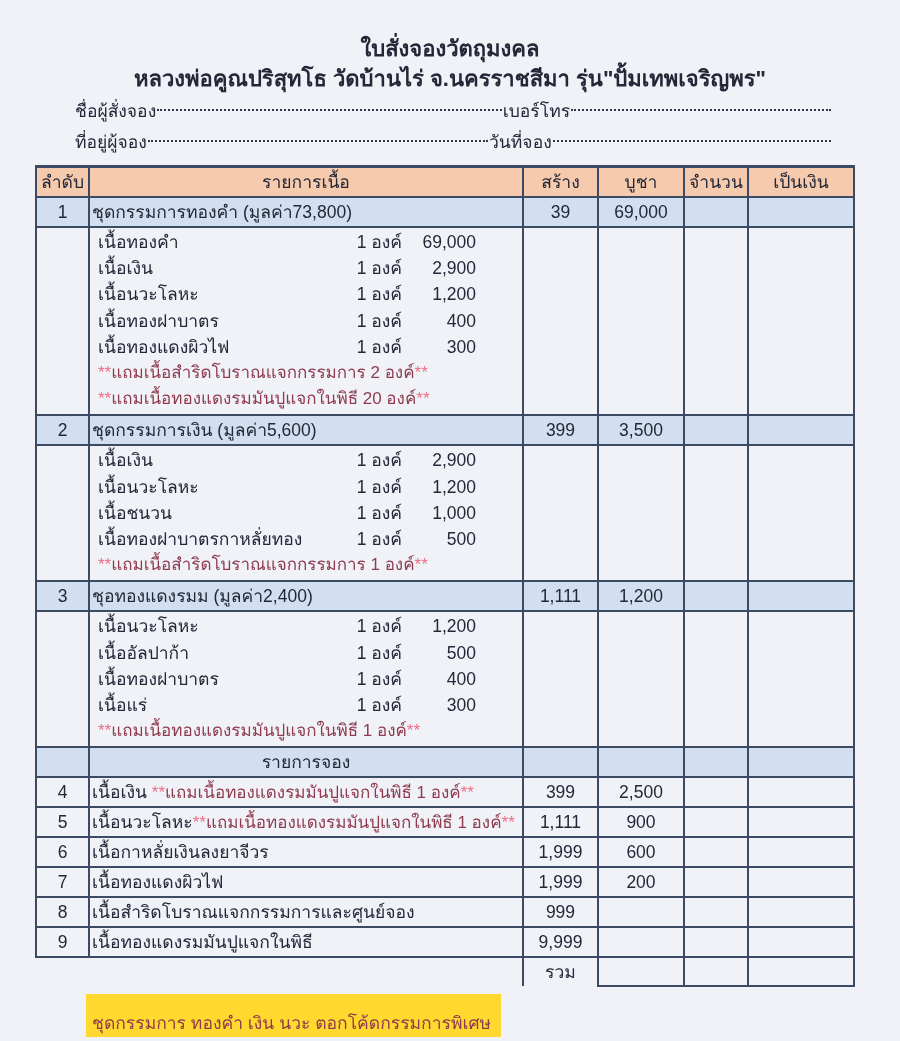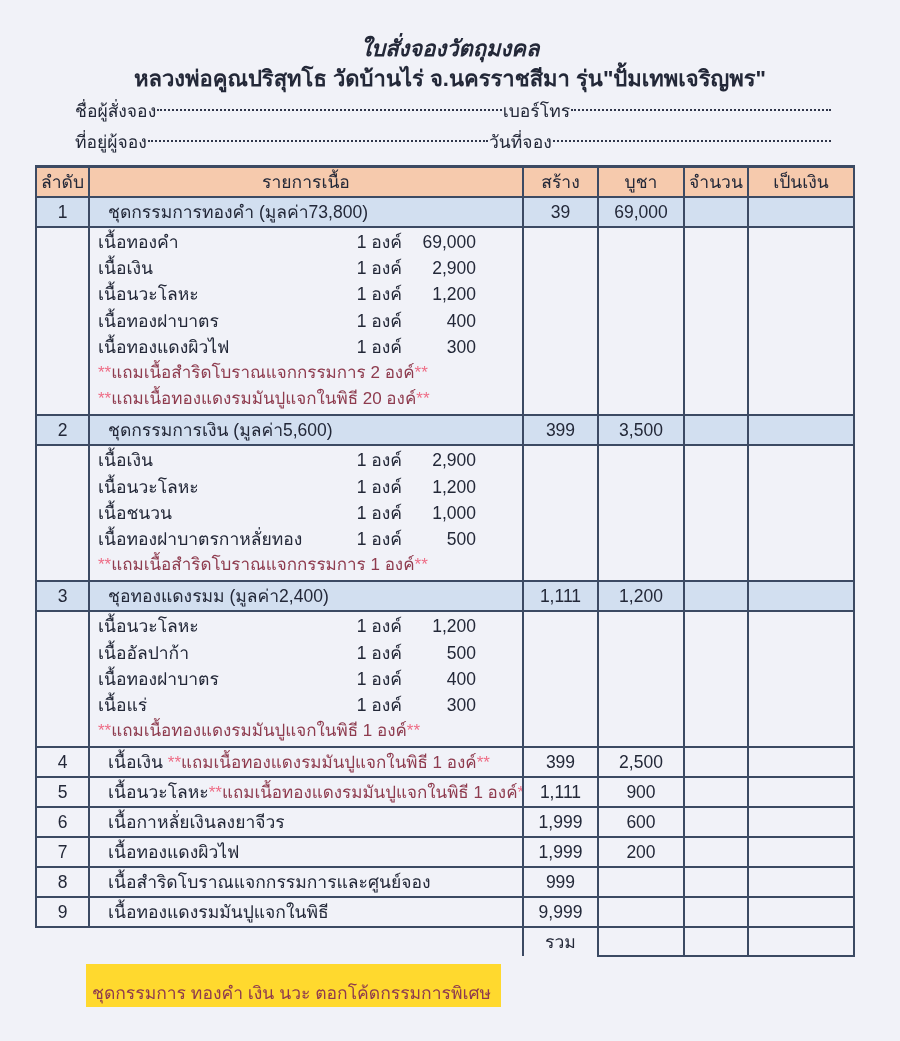--- a/index.html
+++ b/index.html
@@ -16,21 +16,21 @@
   html,body{margin:0;padding:0;}
   body{
     width:900px;height:1041px;
     background:var(--bg);
     color:var(--ink);
     font-family:"Liberation Sans","DejaVu Sans",sans-serif;
   }
   .sheet{position:relative;width:900px;height:1041px;overflow:hidden;}
 
   .title{ text-align:center;font-weight:bold;font-size:22px;line-height:30px;}
-  .title.first{padding-top:34px;font-style:italic;}
+  .title.first{padding-top:34px;}
 
   .form-line{
     display:flex;align-items:center;
     margin:4px 68px 0 75px;
     font-size:17.5px;height:27px;line-height:25px;
   }
   .leader{border-bottom:2px dotted #30364a;margin:0 1px 4px 1px;}
   .l-a{flex:57;} .l-b{flex:43;}
   .l-c{flex:55;} .l-d{flex:45;}
 
@@ -45,21 +45,21 @@
     overflow:hidden;white-space:nowrap;
   }
   thead th{
     background:var(--header-fill);
     height:28px;text-align:center;border-top-width:3px;
   }
   tr.item-row td{background:var(--row-fill);height:26px;}
   tr.section-row td{background:var(--row-fill);height:26px;text-align:center;}
   tr.simple-row td{height:26px;}
   td.c{text-align:center;}
-  td.name{text-align:left;padding-left:18px;}
+  td.name{text-align:left;padding-left:2px;}
   td.detail-cell{padding:1px 0 2px 8px;vertical-align:top;margin-top:25px;}
   .detail-line{display:flex;width:378px;line-height:26.2px;font-size:17.5px;}
   .mat-name{flex:1;}
   .mat-qty{width:62px;text-align:right;}
   .mat-price{width:74px;text-align:right;}
   .note-line{line-height:26.2px;color:var(--note);font-size:17px;}
   .star{color:var(--star);}
   .name .note-inline{color:var(--note);font-size:17px;}
 
   tr.total-row td{height:26px;border:none;background:transparent;}
@@ -227,20 +227,28 @@
               <span class="mat-qty">1 องค์</span>
               <span class="mat-price">300</span>
             </div>
             <div class="note-line"><span class="star">**</span><span>แถมเนื้อทองแดงรมมันปูแจกในพิธี 1 องค์</span><span class="star">**</span></div>
           </td>
           <td></td>
           <td></td>
           <td></td>
           <td></td>
         </tr>
+        <tr class="section-row">
+          <td></td>
+          <td>รายการจอง</td>
+          <td></td>
+          <td></td>
+          <td></td>
+          <td></td>
+        </tr>
         <tr class="simple-row">
           <td class="c">4</td>
           <td class="name"><span>เนื้อเงิน </span><span class="note-inline"><span class="star">**</span><span>แถมเนื้อทองแดงรมมันปูแจกในพิธี 1 องค์</span><span class="star">**</span></span></td>
           <td class="c">399</td>
           <td class="c">2,500</td>
           <td class="c"></td>
           <td class="c"></td>
         </tr>
         <tr class="simple-row">
           <td class="c">5</td>

